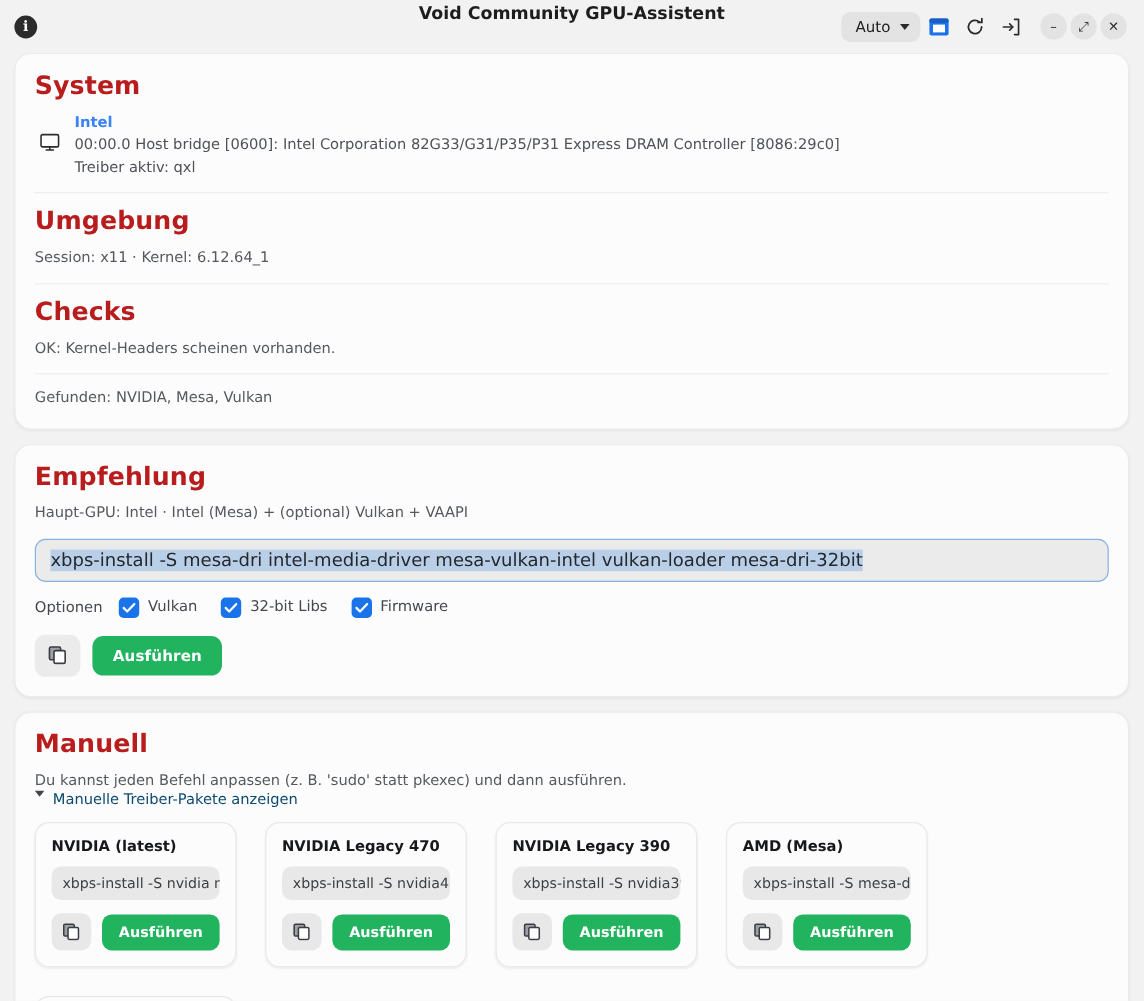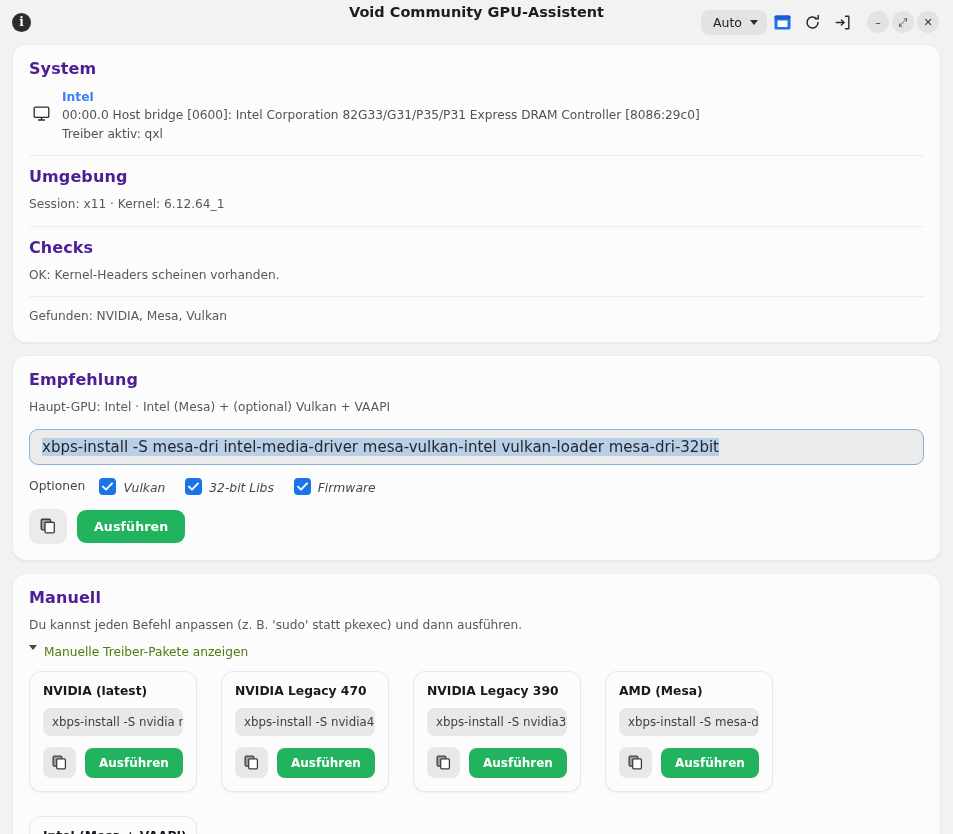--- a/index.html
+++ b/index.html
@@ -88,23 +88,23 @@
   .card {
     background: #fcfcfc;
     border: 1px solid #ececec;
     border-radius: 14px;
     box-shadow: 0 1px 2px rgba(0,0,0,.05);
     padding: 14px 16px 16px 16px;
     margin-bottom: 12px;
   }
   h2.sec {
     margin: 2px 0 10px 0;
-    font-size: 16px;
+    font-size: 21px;
     font-weight: bold;
-    color: #4c1d95;
+    color: #b91c1c;
     letter-spacing: .1px;
   }
   h2.sec.tight { margin-top: 0; }
   .hr {
     border-top: 1px solid #ededed;
     margin: 12px 0 11px 0;
   }
   .muted {
     font-size: 12.2px;
     color: #55595f;
@@ -140,21 +140,21 @@
   .cmd-field::selection { background: #b9cfe8; }
   .cmd-sel { background: #b9cfe8; }
 
   
   .opts {
     display: flex; align-items: center; gap: 10px;
     margin-top: 13px;
     font-size: 12.3px; color: #44484e;
   }
   .opt-label { margin-right: 4px; }
-  .opt { display: flex; align-items: flex-end; gap: 7px; cursor: pointer; margin-right: 10px; font-style: italic; }
+  .opt { display: flex; align-items: flex-start; gap: 7px; cursor: pointer; margin-right: 10px; }
   .cb {
     width: 17px; height: 17px; border-radius: 4px;
     background: #1a73e8;
     display: flex; align-items: center; justify-content: center;
     flex: 0 0 auto;
   }
   .cb svg { display: block; }
 
   
   .actions { display: flex; align-items: center; gap: 10px; margin-top: 14px; }
@@ -173,22 +173,21 @@
     font-size: 12.6px;
     font-weight: bold;
     font-family: "DejaVu Sans", "Liberation Sans", sans-serif;
     cursor: pointer;
     letter-spacing: .1px;
   }
 
   
   .disclosure {
     display: flex; gap: 7px;
-    margin-top: 11px;
-    font-size: 12.2px; color: #4d7c0f;
+    font-size: 12.2px; color: #0c4a6e;
     cursor: pointer;
   }
   .tri-down {
     width: 0; height: 0;
     border-left: 4.5px solid transparent;
     border-right: 4.5px solid transparent;
     border-top: 5.5px solid #44484e;
   }
 
   

